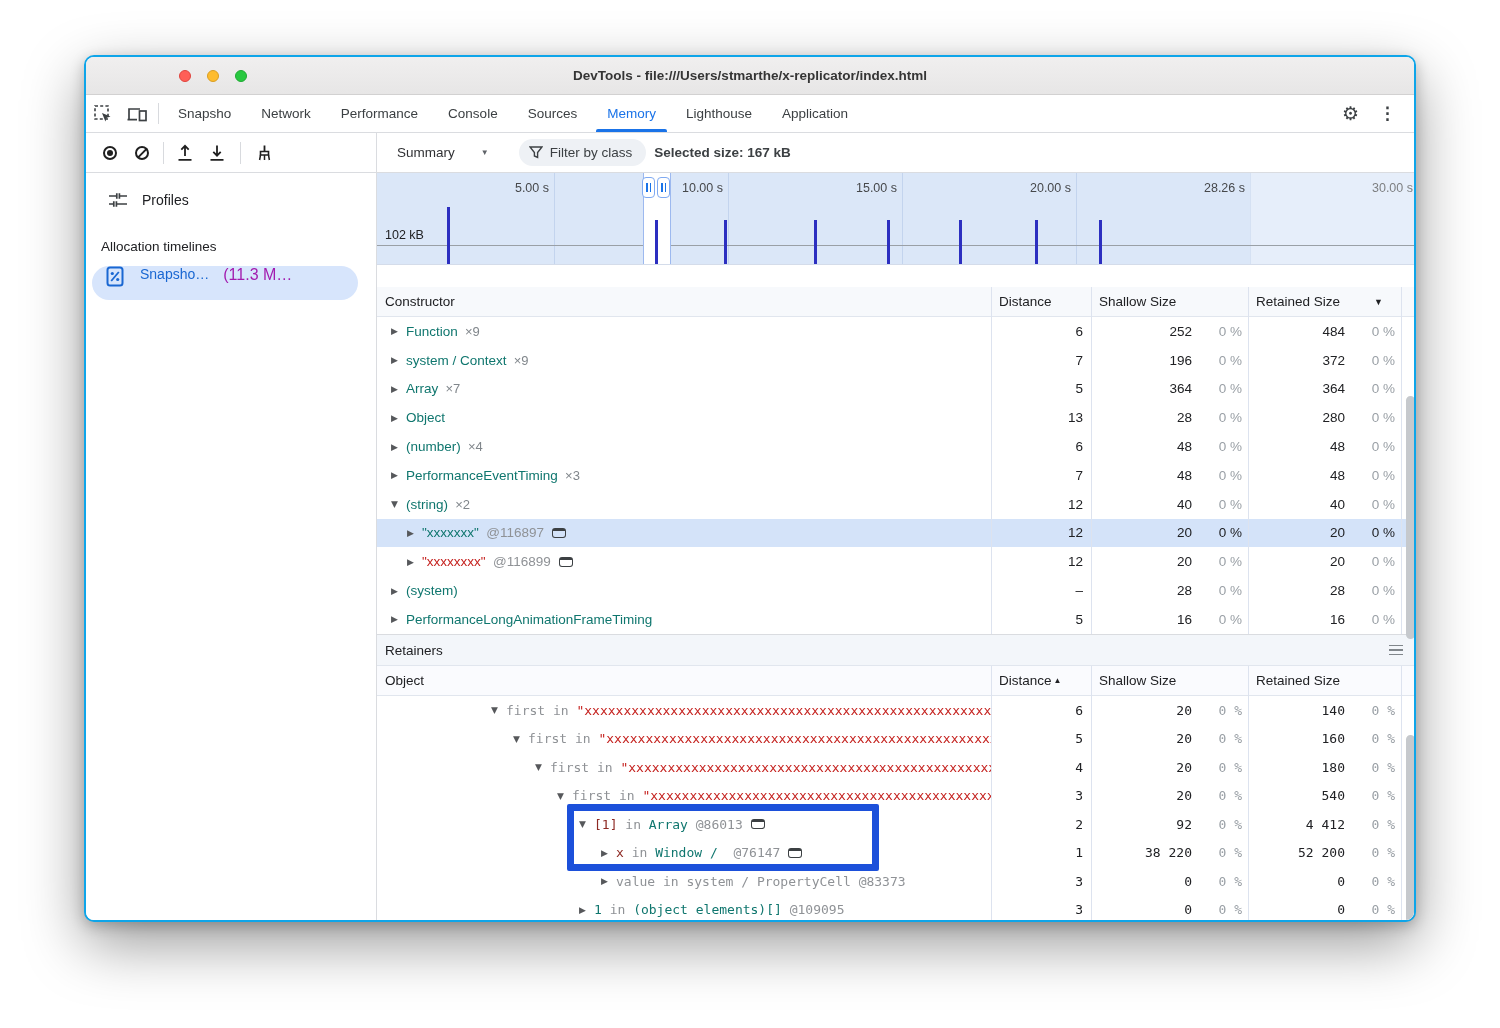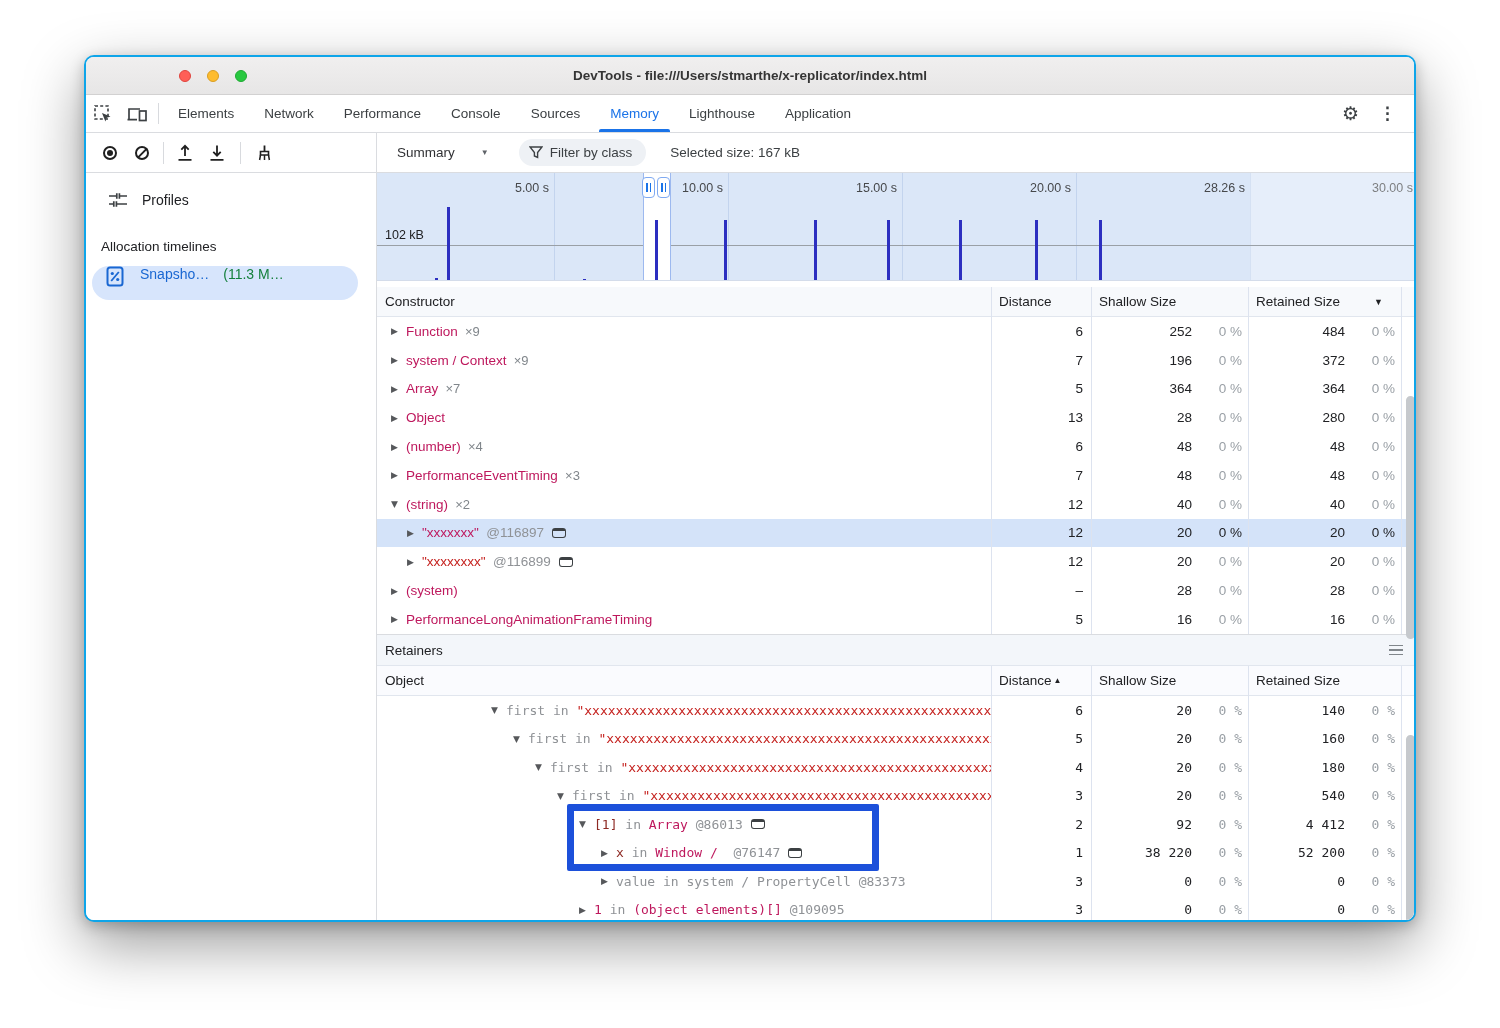--- a/index.html
+++ b/index.html
@@ -36,34 +36,34 @@
   .tbtn{width:32px;height:30px;display:flex;align-items:center;justify-content:center;}
   .record-ico{width:14px;height:14px;border:2px solid #1f1f1f;border-radius:50%;display:flex;align-items:center;justify-content:center;box-sizing:border-box;}
   .record-ico i{width:6px;height:6px;background:#1f1f1f;border-radius:50%;}
   .block-ico{width:14px;height:14px;border:2px solid #1f1f1f;border-radius:50%;position:relative;box-sizing:border-box;}
   .block-ico::after{content:"";position:absolute;left:-1px;top:4.5px;width:13px;height:2px;background:#1f1f1f;transform:rotate(-45deg);}
   .select{display:flex;align-items:center;font-size:13.5px;color:#303134;padding:0 6px;}
   .select .car{font-size:8px;color:#5f6368;margin-left:26px;}
   .filter-pill{display:flex;align-items:center;height:27px;border-radius:14px;background:#eef1f5;
     padding:0 14px 0 10px;margin-left:24px;font-size:13.5px;color:#3c4043;}
   .filter-pill svg{margin-right:7px;}
-  .selsize{margin-left:24px;font-size:13.5px;color:#3c4043;}
+  .selsize{margin-left:8px;font-size:13.5px;color:#3c4043;font-weight:bold;}
   
   .bodywrap{position:relative;height:751px;display:flex;}
   .sidebar{width:291px;border-right:1px solid #dadce0;box-sizing:border-box;background:#fff;position:relative;}
   .profiles-item{display:flex;align-items:center;height:34px;margin-top:10px;padding-left:22px;font-size:14px;color:#202124;}
   .profiles-item svg{margin-right:14px;}
   .alloc-label{padding:22px 0 0 15px;font-size:13.5px;color:#202124;}
   .snap-item{position:relative;margin:12px 0 4px 6px;width:266px;height:34px;border-radius:17px;background:#d7e5fc;
     display:flex;align-items:flex-start;padding-left:14px;box-sizing:border-box;}
   .snap-item .nm{color:#1967d2;font-size:14px;margin-left:16px;}
-  .snap-item .sz{color:#15803d;font-size:14px;margin-left:14px;}
+  .snap-item .sz{color:#a21caf;font-size:16px;margin-left:14px;}
   .main{position:relative;flex:1;background:#fff;}
   
-  .timeline{position:absolute;left:0;top:0;width:1040px;height:108px;background:#dbe7f8;overflow:hidden;border-bottom:1px solid #d4dcea;box-sizing:border-box;}
+  .timeline{position:absolute;left:0;top:0;width:1040px;height:92px;background:#dbe7f8;overflow:hidden;border-bottom:1px solid #d4dcea;box-sizing:border-box;}
   .gline{position:absolute;top:0;bottom:0;width:1px;background:#c3d4ee;}
   .tl-label{position:absolute;top:8px;width:70px;text-align:right;font-size:12.5px;color:#46484b;}
   .tl-overlay{position:absolute;top:0;bottom:0;left:873px;right:0;background:rgba(255,255,255,.30);}
   .memline{position:absolute;left:0;right:0;top:72px;height:1px;background:#9aa0a6;}
   .memlabel{position:absolute;left:8px;top:55px;font-size:12.5px;color:#202124;}
   .bar{position:absolute;width:3px;background:#2c2fc0;}
   .dot{position:absolute;width:3px;height:3px;background:#2c2fc0;}
   .sel-col{position:absolute;left:266px;top:0;width:28px;bottom:0;background:#fff;
     border-left:1px solid #9db9ef;border-right:1px solid #9db9ef;box-sizing:border-box;}
   .handle{position:absolute;top:4px;width:13px;height:21px;background:#fff;border:1.5px solid #7faaf2;border-radius:4px;
@@ -86,21 +86,21 @@
   .tbody{position:absolute;left:0;width:1040px;overflow:hidden;}
   .ctor-body{top:144px;height:317px;}
   .ret-body{top:523px;height:228px;}
   .row{display:flex;align-items:center;font-size:13.5px;color:#202124;}
   .ctor-body .row{height:28.8px;}
   .ret-body .row{height:28.5px;font-family:"DejaVu Sans Mono","Liberation Mono",monospace;font-size:13px;}
   .row.sel{background:#d4e3f9;}
   .row.sel .pct{color:#202124;}
   .cn{display:flex;align-items:center;overflow:hidden;white-space:pre;box-sizing:border-box;}
   .arr{display:inline-block;width:15px;flex:none;font-size:9px;color:#56585b;font-family:"DejaVu Sans",sans-serif;}
-  .tg{color:#8f9296;} .tr{color:#c5221f;} .tm{color:#8e2a24;} .tb{color:#be185d;}
+  .tg{color:#8f9296;} .tr{color:#c5221f;} .tm{color:#8e2a24;} .tb{color:#0f766e;}
   .tc{color:#80868b;font-size:13px;}
   .num{flex:1;text-align:right;color:#202124;}
   .pct{width:56px;text-align:right;padding-right:6px;color:#9aa0a6;box-sizing:border-box;}
   .dnum{flex:1;text-align:right;padding-right:8px;color:#202124;}
   .cell{display:flex;}
   .reveal{display:inline-block;width:14px;height:10px;border:1.5px solid #3c4043;border-top:3.5px solid #3c4043;
     border-radius:3px;margin-left:8px;flex:none;box-sizing:border-box;}
   
   .vsep{position:absolute;width:1px;background:#dde3ef;}
   
@@ -138,21 +138,21 @@
       </div>
       <div class="icobtn">
         <svg width="21" height="18" viewBox="0 0 21 18">
           <path d="M2 14 L2 4 L13 4" fill="none" stroke="#3c4043" stroke-width="1.7"></path>
           <path d="M0.5 14.6 L10 14.6" stroke="#3c4043" stroke-width="1.7"></path>
           <rect x="12.5" y="6" width="6.5" height="9.5" fill="none" stroke="#3c4043" stroke-width="1.7"></rect>
         </svg>
       </div>
       <div class="vdiv"></div>
       <div class="tab-list">
-          <div class="tab">Elements</div>
+          <div class="tab">Snapsho</div>
           <div class="tab">Network</div>
           <div class="tab">Performance</div>
           <div class="tab">Console</div>
           <div class="tab">Sources</div>
           <div class="tab active">Memory</div>
           <div class="tab">Lighthouse</div>
           <div class="tab">Application</div>
         </div>
       <div class="tabbar-right">
         <div class="vdiv"></div>

